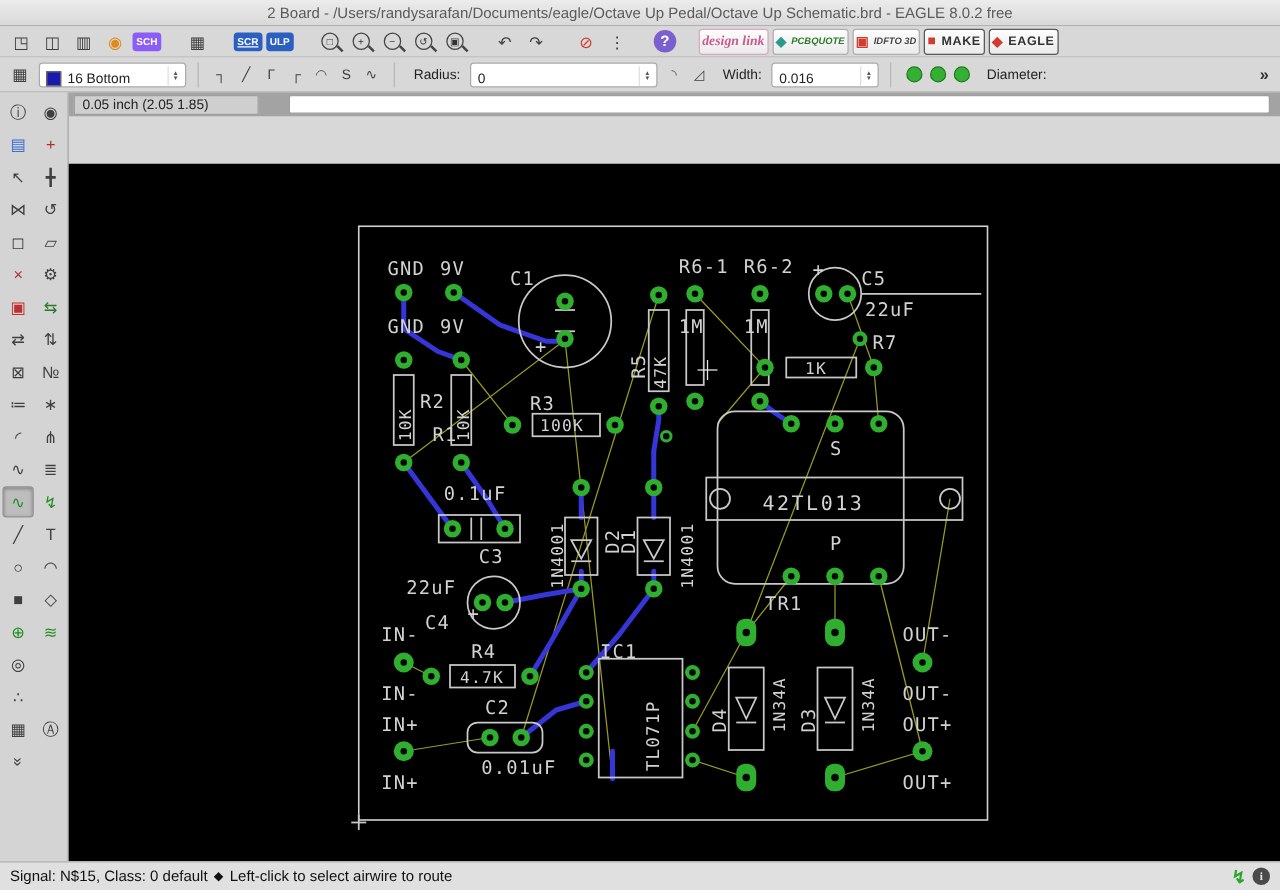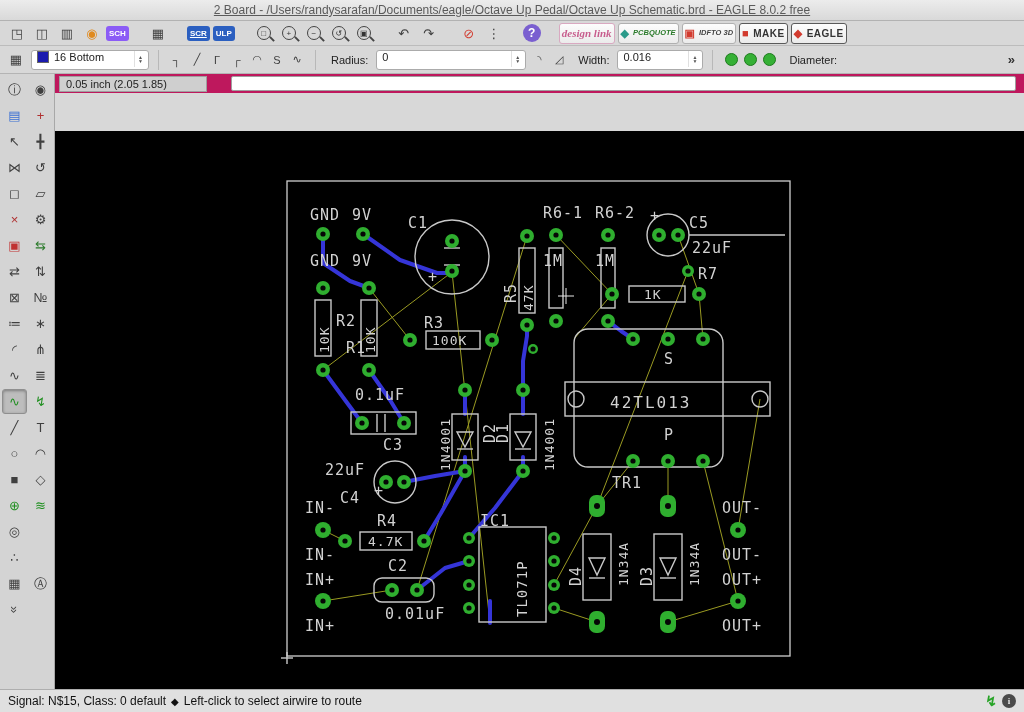--- a/index.html
+++ b/index.html
@@ -4,21 +4,21 @@
 <style>
   * { margin:0; padding:0; box-sizing:border-box; }
   html,body { width:1024px; height:712px; overflow:hidden; background:#000; }
   body { font-family:"Liberation Sans", sans-serif; }
   .window { position:relative; width:1024px; height:712px; background:#d8d8d8; }
 
   
   .titlebar { position:absolute; top:0; left:0; right:0; height:21px;
     background:linear-gradient(#ececec,#d9d9d9); border-bottom:1px solid #b2b2b2;
     display:flex; align-items:center; justify-content:center;
-    font-size:12px; color:#5a5a5a;text-decoration:underline; }
+    font-size:12px; color:#5a5a5a; }
 
   
   .toolbar-main { position:absolute; top:21px; left:0; right:0; height:25px;
     background:#d8d8d8; border-bottom:1px solid #bcbcbc;
     display:flex; align-items:center; padding:0 6px; }
   #toolbar-main-items { display:flex; align-items:center; gap:3px; width:100%; }
   .tb-icon { width:22px; height:20px; display:flex; align-items:center; justify-content:center;
     font-size:13px; color:#3f3f3f; border-radius:3px; cursor:default; }
   .tb-icon.small { width:18px; height:18px; font-size:11px; }
   .tb-badge { height:15px; padding:0 3px; border-radius:3px; color:#fff; font-size:8px;
@@ -38,36 +38,36 @@
   .design-link { font-family:"Liberation Serif", serif; font-style:italic; font-size:11px;
     color:#c75d8d; border-color:#d9a9c1; font-weight:bold; }
   .make-btn { border:1.5px solid #5a5a5a; font-size:10px; letter-spacing:.5px; }
 
   
   .toolbar-params { position:absolute; top:46px; left:0; right:0; height:28px;
     background:#d8d8d8; border-bottom:1px solid #b4b4b4;
     display:flex; align-items:center; padding:0 5px; gap:4px; }
   .vsep { width:1px; height:20px; background:#b8b8b8; margin:0 5px; }
   .combo { height:20px; background:#fff; border:1px solid #ababab; border-radius:3px;
-    display:flex; align-items:flex-start; padding:0 2px 0 5px; font-size:11px; color:#222; }
+    display:flex; align-items:flex-end; padding:0 2px 0 5px; font-size:11px; color:#222; }
   .combo .stepper { width:12px; height:16px; margin-left:auto; display:flex; flex-direction:column;
     align-items:center; justify-content:center; line-height:.8; color:#555; border-left:1px solid #e0e0e0; }
   .stepper::before { content:"▲"; font-size:5px; }
   .stepper::after  { content:"▼"; font-size:5px; }
   .layer-combo { width:118px; }
   .radius-combo { width:150px; }
   .width-combo { width:86px; }
   .swatch { width:12px; height:12px; border:1px solid #666; margin-right:5px; }
   .param-label { font-size:11px; color:#222; margin:0 4px 0 6px; }
   .via-dot { width:13px; height:13px; border-radius:50%; background:#35b035;
     border:1px solid #1d7a1d; margin:0 3px; }
   .overflow-chevron { margin-left:auto; font-size:13px; color:#333; font-weight:bold; padding-right:4px; }
 
   
-  .coordbar { position:absolute; top:74px; left:55px; right:0; height:19px; background:#be185d;
+  .coordbar { position:absolute; top:74px; left:55px; right:0; height:19px; background:#a3a3a3;
     display:flex; align-items:center; gap:24px; padding:0 8px 0 4px; }
   .coord-display { width:148px; height:16px; background:#cfcfcf; border:1px solid #9f9f9f;
     font-size:11px; color:#222; display:flex; align-items:center; padding:0 6px; }
   .command-input { flex:1; height:15px; border:1px solid #9f9f9f; border-radius:2px;
     background:#fff; font-size:11px; padding:0 4px; }
 
   
   .sidebar { position:absolute; top:74px; left:0; bottom:23px; width:55px;
     background:#d4d4d4; border-right:1px solid #a8a8a8; padding-top:2px; }
   .tool-row { display:flex; padding-left:1px; }

